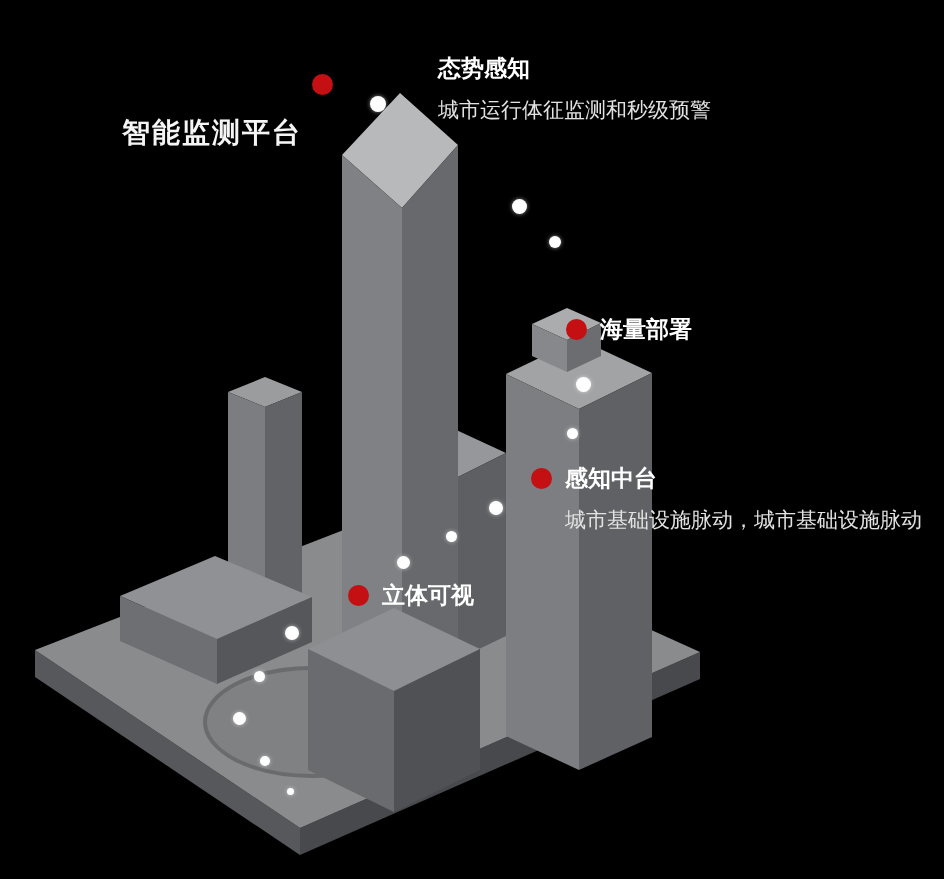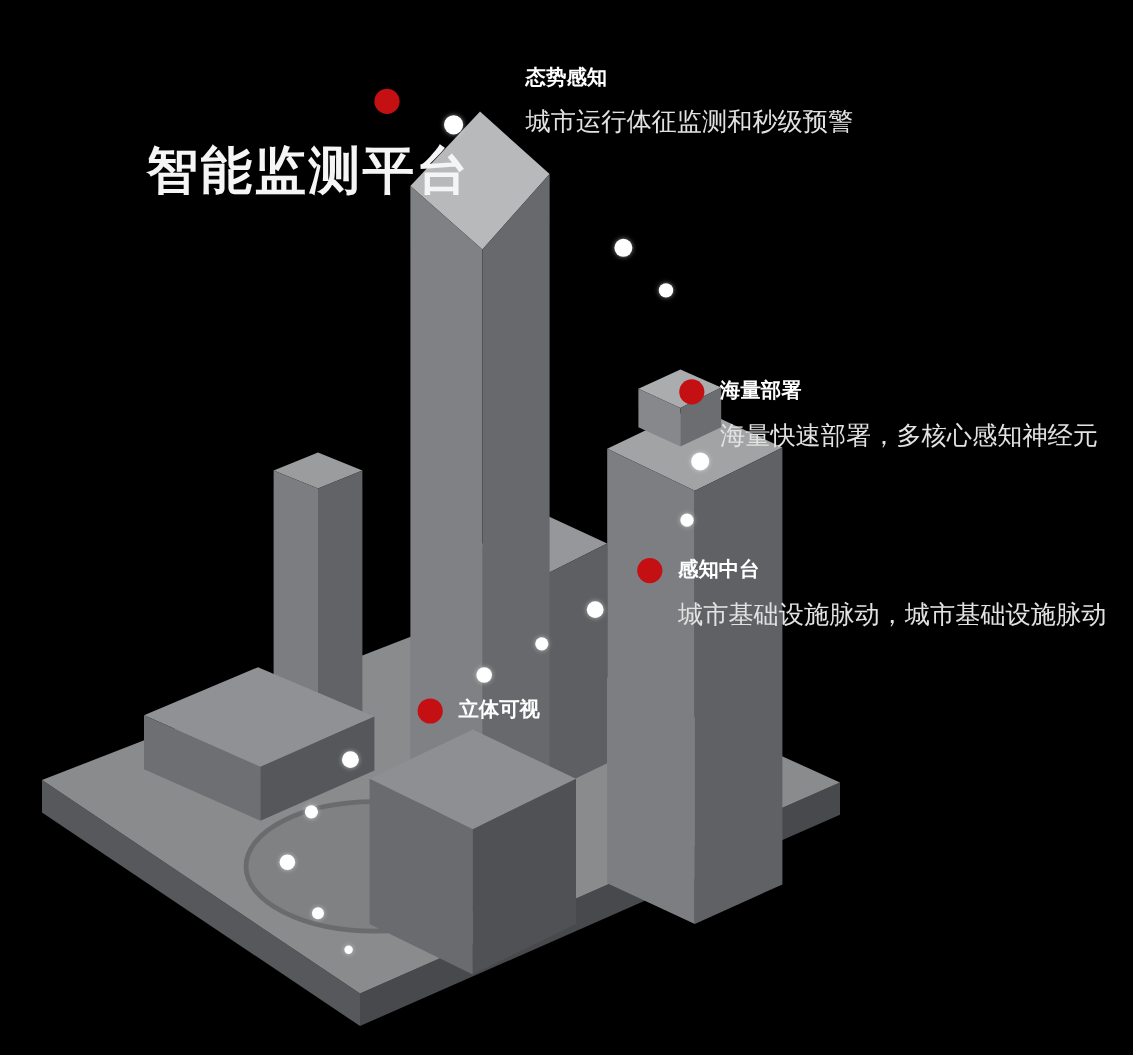--- a/index.html
+++ b/index.html
@@ -47,37 +47,37 @@
   .red-dot.standalone {
     position: absolute;
     left: 312px;
     top: 74px;
   }
   .page-title {
     position: absolute;
     left: 122px;
     top: 114px;
     margin: 0;
-    font-size: 43px;
+    font-size: 28px;
     font-weight: 700;
     letter-spacing: 2px;
     color: #f5f5f5;
     white-space: nowrap;
   }
   .feature {
     position: absolute;
     white-space: nowrap;
   }
   .feature .head-row {
     display: flex;
     align-items: center;
     gap: 13px;
   }
   .feature .f-head {
-    font-size: 17px;
+    font-size: 23px;
     font-weight: 700;
     color: #ffffff;
     line-height: 1.2;
   }
   .feature .f-desc {
     margin-top: 13px;
     font-size: 21px;
     font-weight: 400;
     color: #e2e2e2;
     line-height: 1.3;
@@ -173,21 +173,20 @@
       <span class="f-head">态势感知</span>
     </div>
     <div class="f-desc">城市运行体征监测和秒级预警</div>
   </div>
 
   <div class="feature feature-2 with-dot">
     <div class="head-row">
       <span class="red-dot"></span>
       <span class="f-head">海量部署</span>
     </div>
-    <div class="f-desc">海量快速部署，多核心感知神经元</div>
   </div>
 
   <div class="feature feature-3 with-dot">
     <div class="head-row">
       <span class="red-dot"></span>
       <span class="f-head">感知中台</span>
     </div>
     <div class="f-desc">城市基础设施脉动，城市基础设施脉动</div>
   </div>
 

